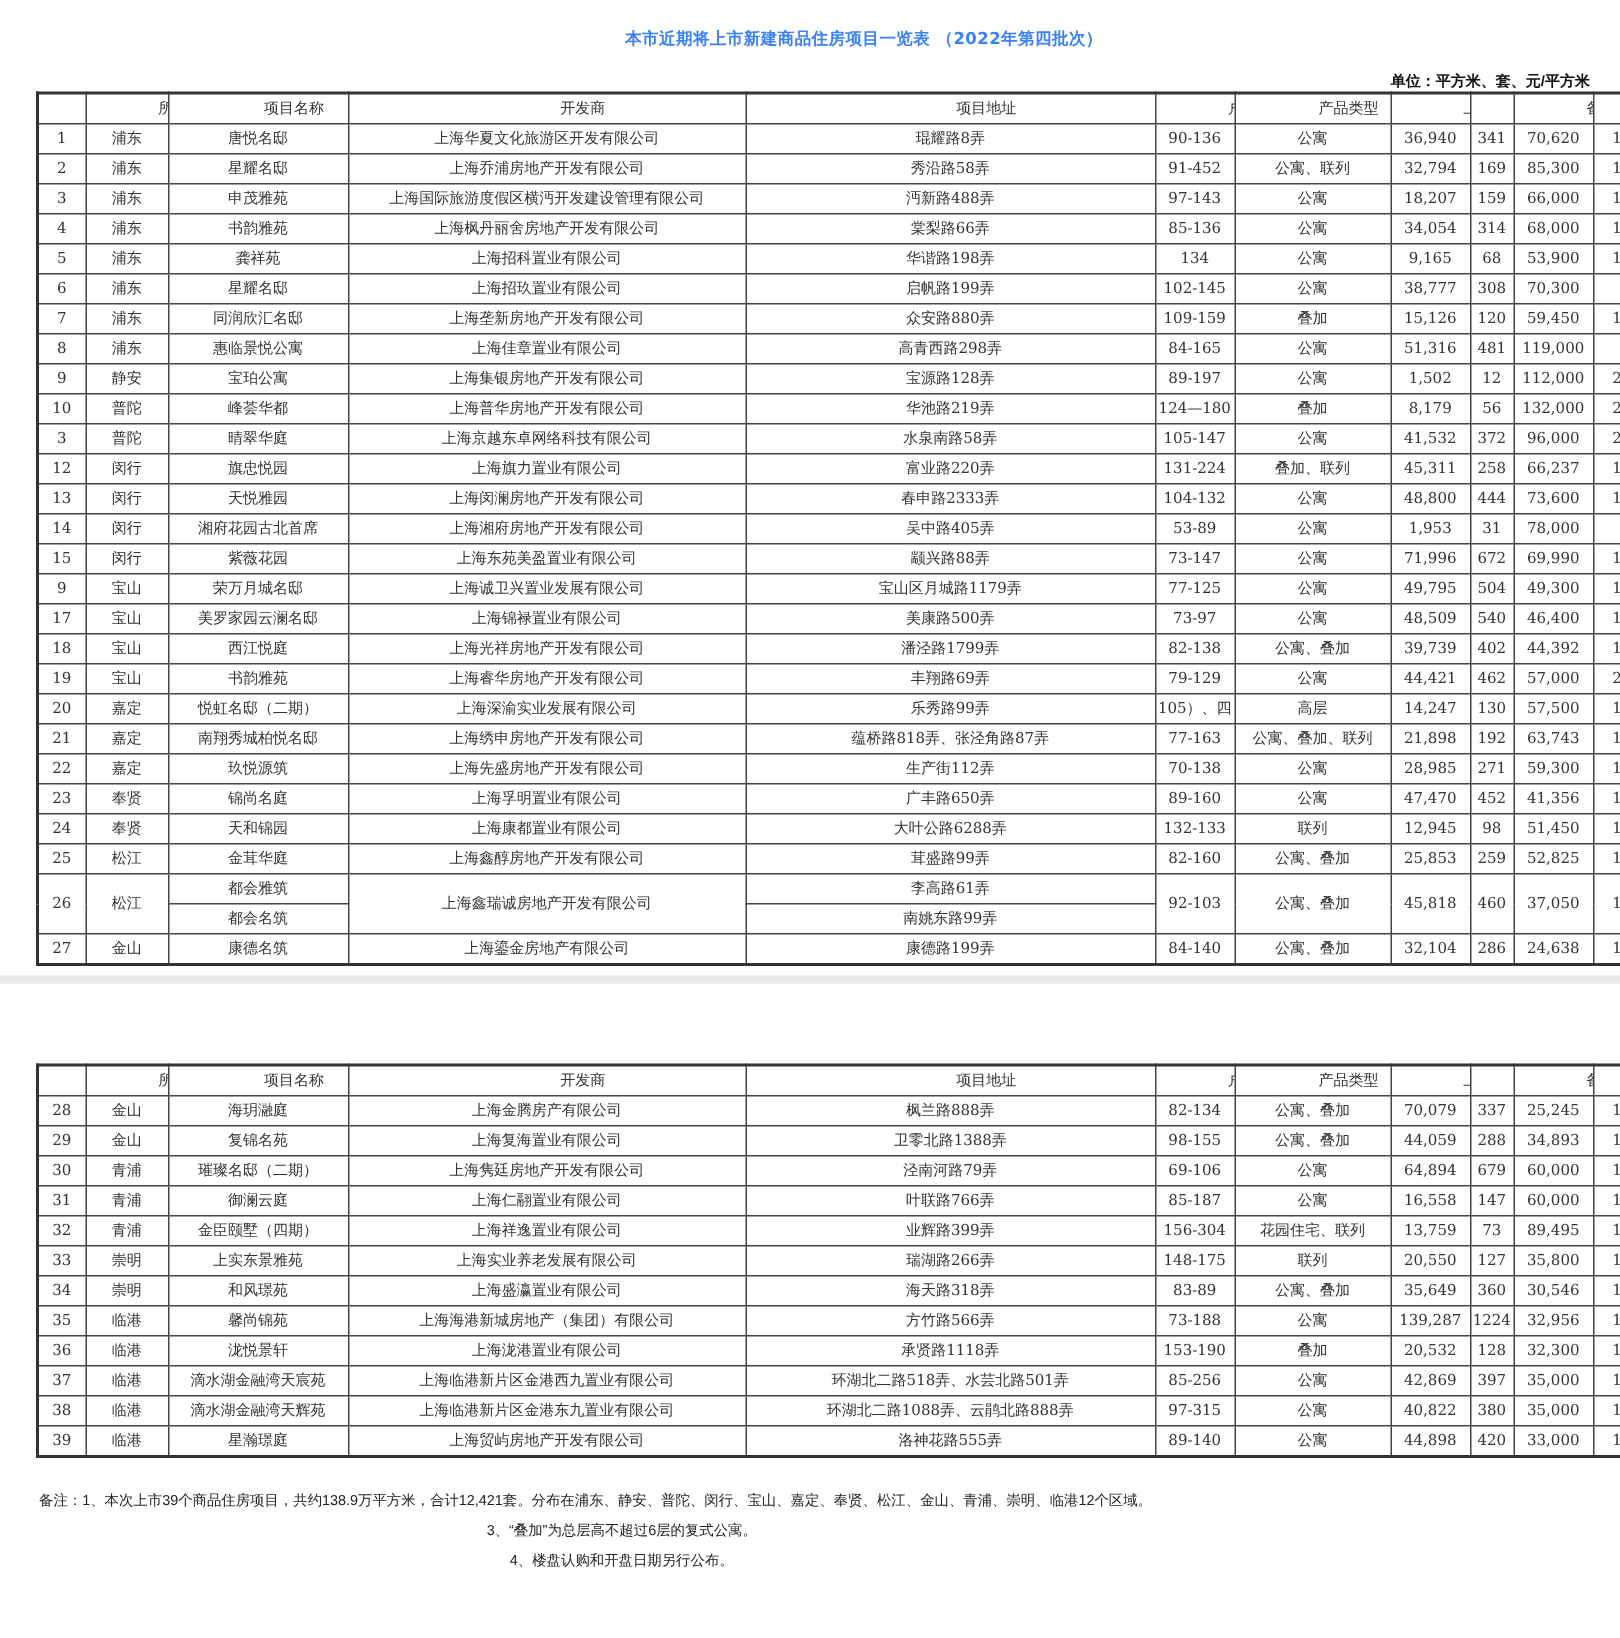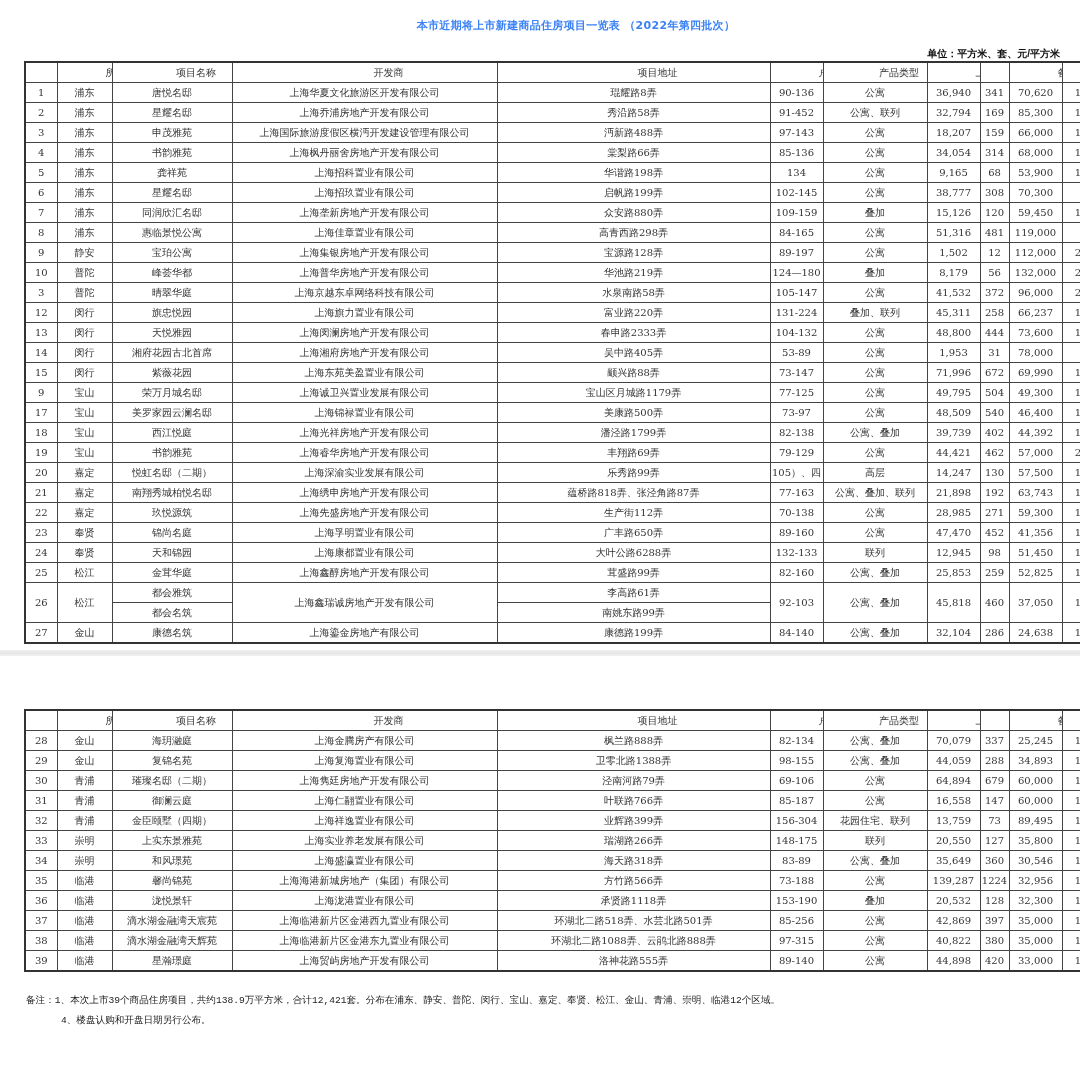--- a/index.html
+++ b/index.html
@@ -12,22 +12,22 @@
           font-weight: bold; font-size: 10px; color: #111; }
   table { position: absolute; left: 24px; width: 1032px; border-collapse: collapse; table-layout: fixed; }
   td, th { border: 1px solid #444; font-size: 10px; font-weight: normal; text-align: center;
            padding: 0; white-space: nowrap; overflow: hidden; line-height: 19px; height: 19px; color: #333; }
   th { color: #333; padding-left: 48px; }
   table { border: 2px solid #333; }
   #t1 { top: 61px; }
   #t2 { top: 709px; }
   .page-sep { position: absolute; left: 0; top: 650px; width: 1080px; height: 6px;
               background: linear-gradient(#f2f2f2, #e6e6e6, #f2f2f2); }
-  .notes { position: absolute; left: 26px; top: 991px; font-family: Liberation Mono, monospace;
-           font-size: 9.6px; color: #222; line-height: 20px; }
+  .notes { position: absolute; left: 26px; top: 991px; font-family: Liberation Sans, sans-serif;
+           font-size: 9.6px; color: #222; line-height: 20px; text-align: center; }
   .notes .line { white-space: nowrap; }
   .notes .indent { padding-left: 35px; }
 </style>
 </head>
 <body>
 
 <div class="title">本市近期将上市新建商品住房项目一览表 （2022年第四批次）</div>
 <div class="unit">单位：平方米、套、元/平方米</div>
 
 <table id="t1">
@@ -604,14 +604,15 @@
         <td>44,898</td>
         <td>420</td>
         <td>33,000</td>
         <td>1.8</td>
       </tr>
     </tbody>
 </table>
 
 <div class="notes">
   <div class="line">备注：1、本次上市39个商品住房项目，共约138.9万平方米，合计12,421套。分布在浦东、静安、普陀、闵行、宝山、嘉定、奉贤、松江、金山、青浦、崇明、临港12个区域。</div>
+  <div class="line indent">3、“叠加”为总层高不超过6层的复式公寓。</div>
   <div class="line indent">4、楼盘认购和开盘日期另行公布。</div>
 </div>
 
 </body></html>

